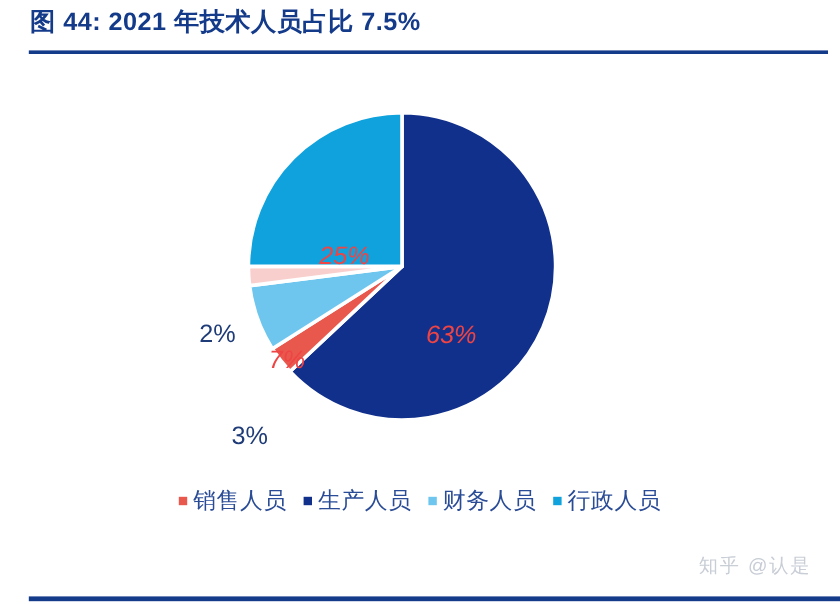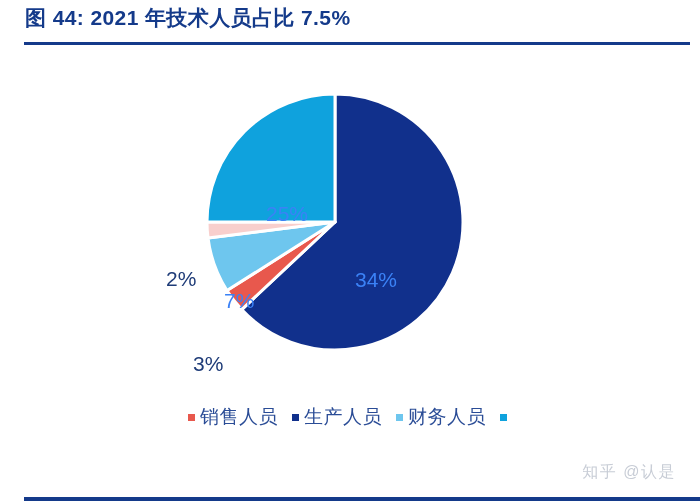--- a/index.html
+++ b/index.html
@@ -65,21 +65,21 @@
     overflow: visible;
   }
 
   .slice-label {
     position: absolute;
     font-size: 21px;
     font-weight: normal;
     white-space: nowrap;
     pointer-events: none;
   }
-  .slice-label.inside { color: #3b82f6; }
+  .slice-label.inside { color: #ef4444; font-style: italic; }
   .slice-label.outside { color: #1F3C78; }
 
   #label-63 { left: 355px; top: 216px; }
   #label-25 { left: 266px; top: 150px; }
   #label-7  { left: 224px; top: 237px; }
   #label-2  { left: 166px; top: 215px; }
   #label-3  { left: 193px; top: 300px; }
 
   
   #legend {
@@ -146,21 +146,21 @@
       <g id="pie-slices">
           <path d="M 129 129 L 129.00 1.00 A 128 128 0 1 1 35.69 216.62 Z" fill="#11308C" stroke="#ffffff" stroke-width="3" stroke-linejoin="round"></path>
           <path d="M 129 129 L 35.69 216.62 A 128 128 0 0 1 20.93 197.59 Z" fill="#E8584D" stroke="#ffffff" stroke-width="3" stroke-linejoin="round"></path>
           <path d="M 129 129 L 20.93 197.59 A 128 128 0 0 1 2.01 145.04 Z" fill="#6EC6EE" stroke="#ffffff" stroke-width="3" stroke-linejoin="round"></path>
           <path d="M 129 129 L 2.01 145.04 A 128 128 0 0 1 1.00 129.00 Z" fill="#F8CFCD" stroke="#ffffff" stroke-width="3" stroke-linejoin="round"></path>
           <path d="M 129 129 L 1.00 129.00 A 128 128 0 0 1 129.00 1.00 Z" fill="#0FA2DD" stroke="#ffffff" stroke-width="3" stroke-linejoin="round"></path>
         </g>
     </svg>
   </div>
 
-  <div class="slice-label inside" id="label-63">34%</div>
+  <div class="slice-label inside" id="label-63">63%</div>
   <div class="slice-label outside" id="label-3">3%</div>
   <div class="slice-label inside" id="label-7">7%</div>
   <div class="slice-label outside" id="label-2">2%</div>
   <div class="slice-label inside" id="label-25">25%</div>
 </div>
 
 <div id="legend">
     <div class="legend-item">
       <span class="legend-swatch" style="background: rgb(232, 88, 77);"></span>
       <span class="legend-text">销售人员</span>
@@ -168,18 +168,19 @@
     <div class="legend-item">
       <span class="legend-swatch" style="background: rgb(17, 48, 140);"></span>
       <span class="legend-text">生产人员</span>
     </div>
     <div class="legend-item">
       <span class="legend-swatch" style="background: rgb(110, 198, 238);"></span>
       <span class="legend-text">财务人员</span>
     </div>
     <div class="legend-item">
       <span class="legend-swatch" style="background: rgb(15, 162, 221);"></span>
+      <span class="legend-text">行政人员</span>
     </div>
   </div>
 
 <div id="watermark">知乎 @认是</div>
 
 <div id="bottom-rule"></div>
 
 </body></html>

